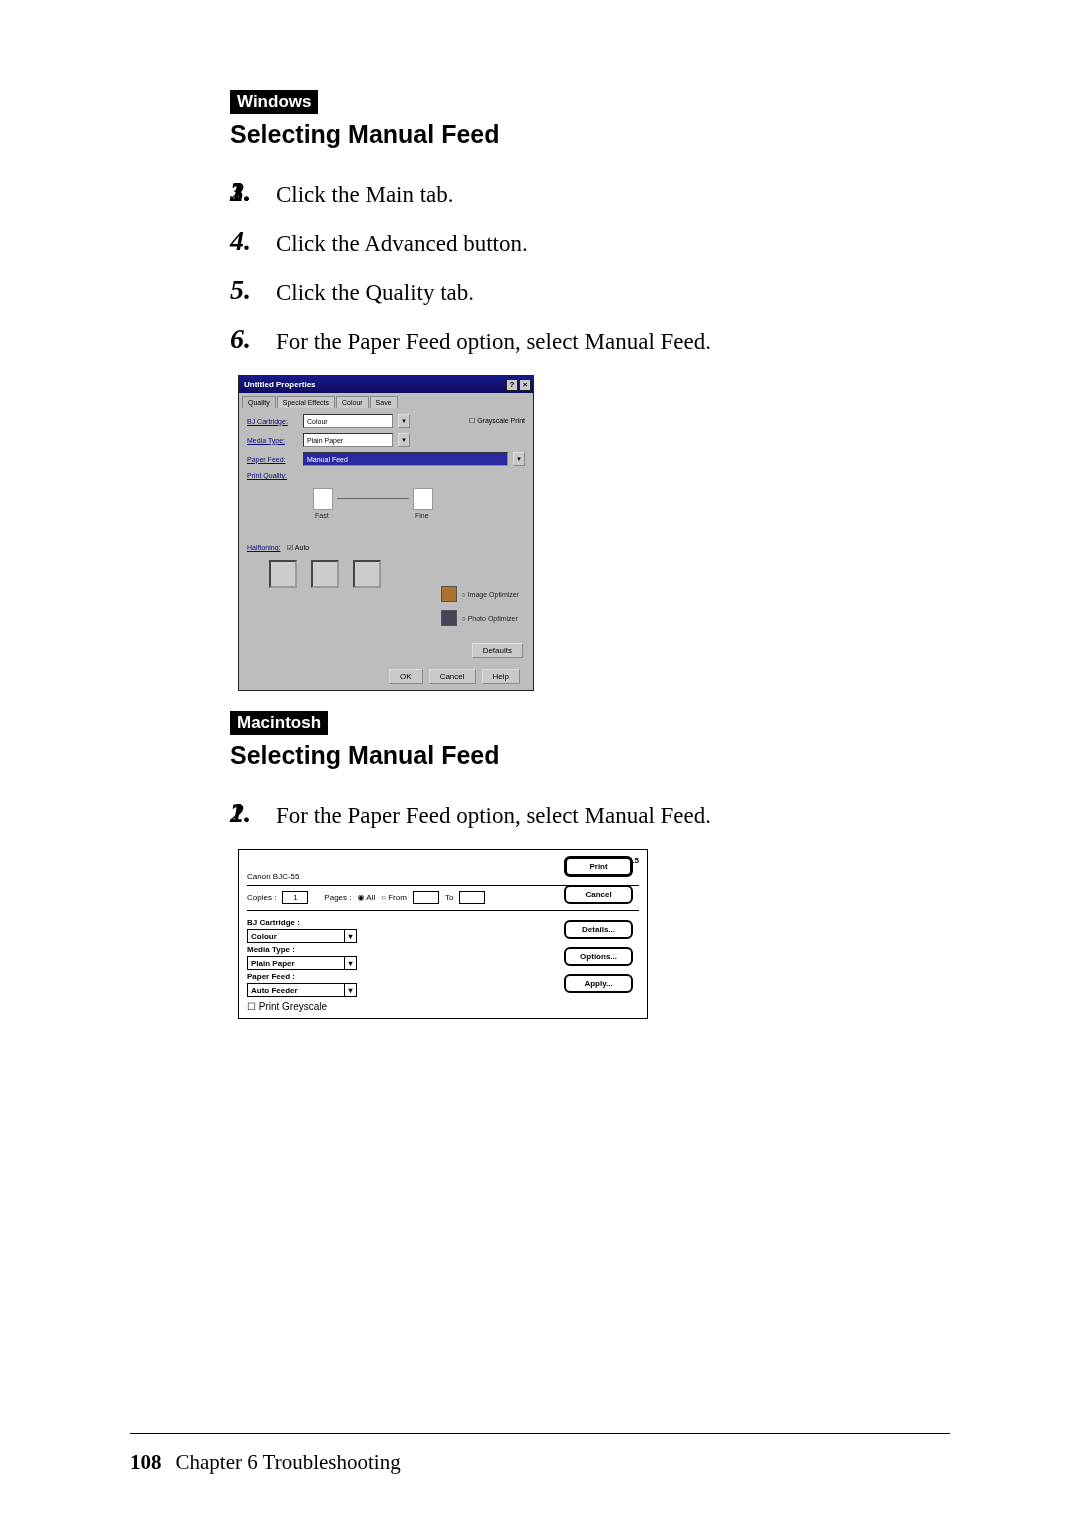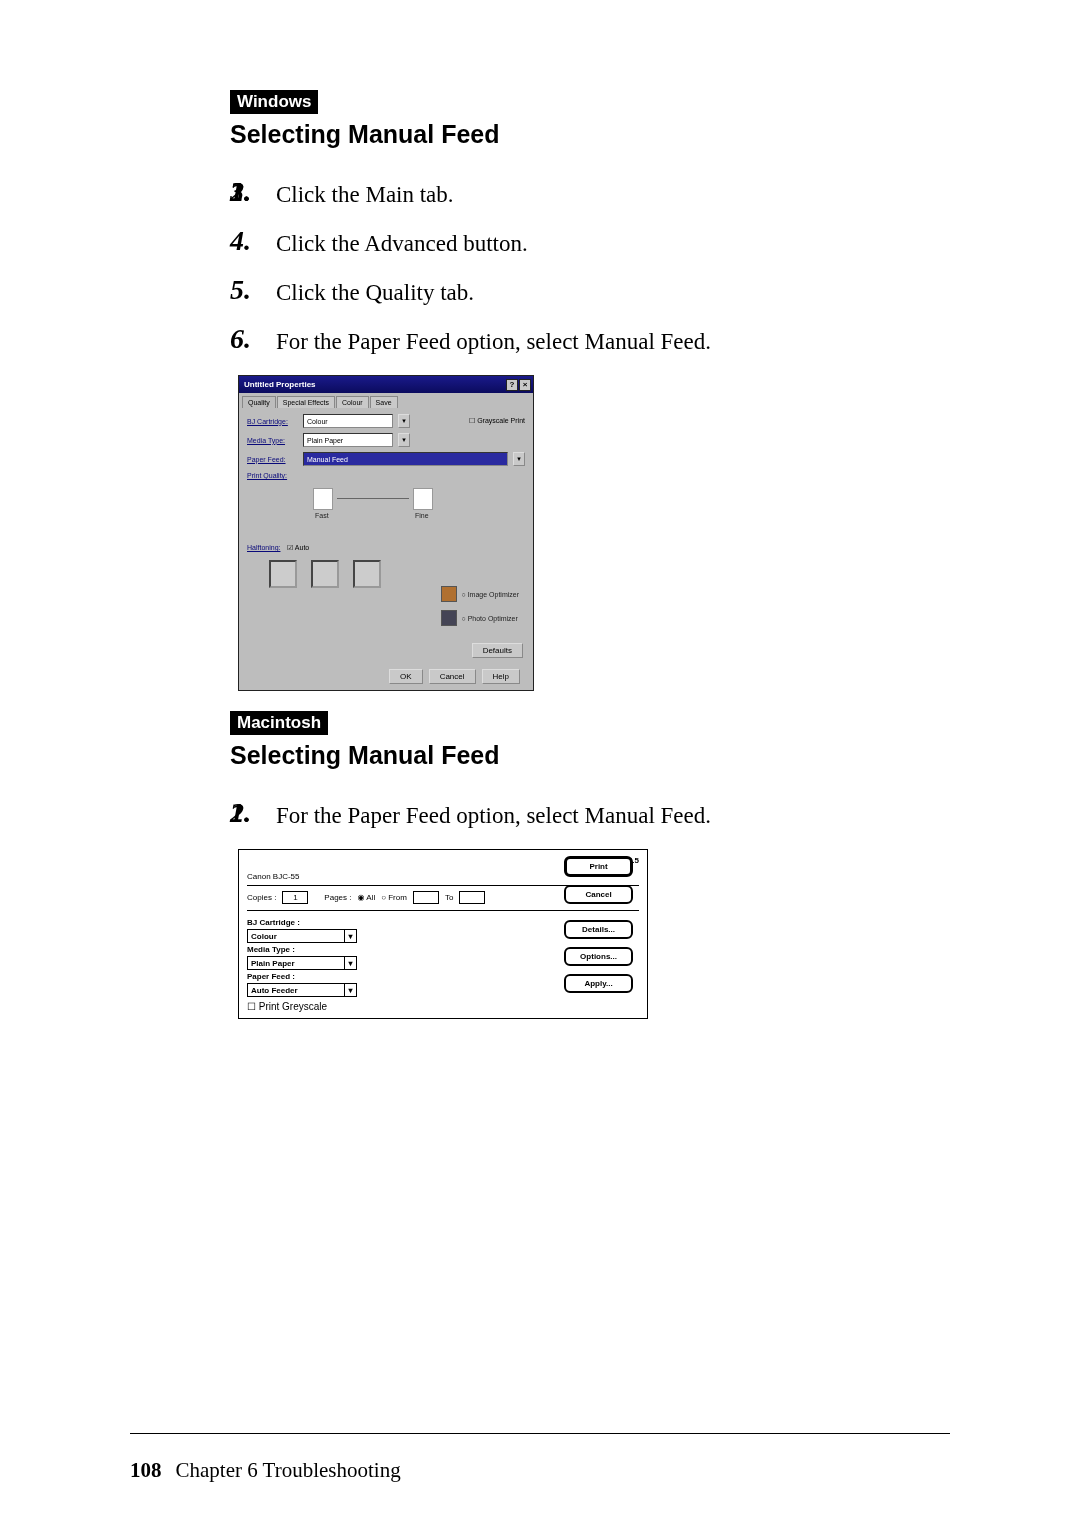--- a/index.html
+++ b/index.html
@@ -123,22 +123,22 @@
     .mac-side-col { position:absolute; right:14px; top:6px; display:flex; flex-direction:column; gap:8px;}
     .mac-grid { display:flex; gap:6px; margin:4px 0 4px 0;}
     .mac-ic { width:22px; height:22px; border:1px solid #666; background:#dadada;}
     .mac-small { font-size:7px; line-height:1.2;}
     .mac-left-col { width:165px;}
     .mac-left-col .lbl { font-size:8px; font-weight:bold; margin:2px 0 2px 0;}
     .page-footer {
       position: absolute;
       left: 0; right: 0; bottom: 46px;
       border-top: 1px solid #000;
-      margin: 4px 130px;
-      padding-top: 24px;
+      margin: 12px 130px;
+      padding-top: 16px;
       display: flex; gap: 14px;
       font-family: Georgia, serif;
       font-size: 21px;
     }
     .page-footer .pagenum { font-weight: bold; }
   </style>
 </head>
 <body>
 
 <div>

